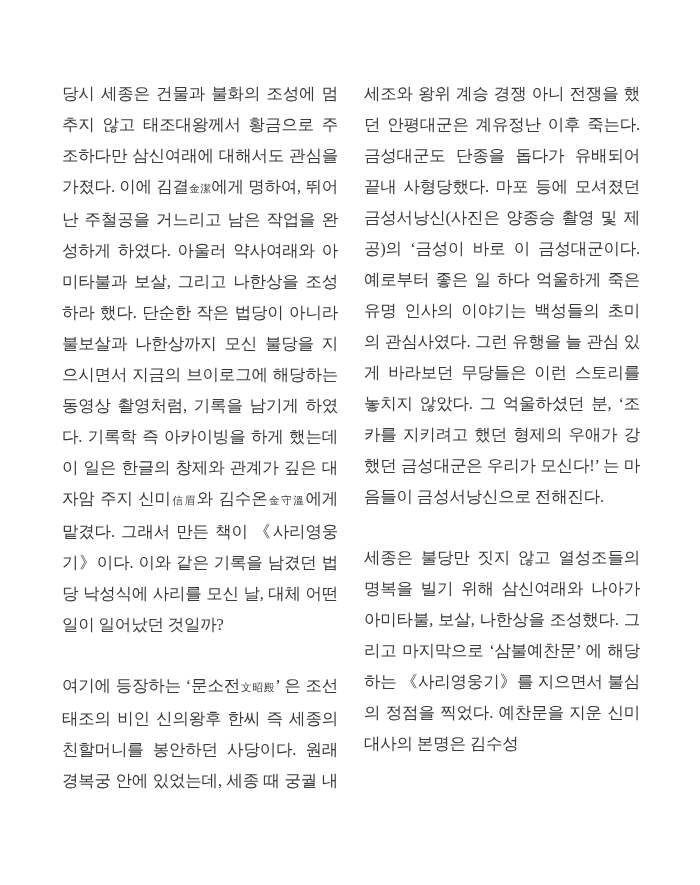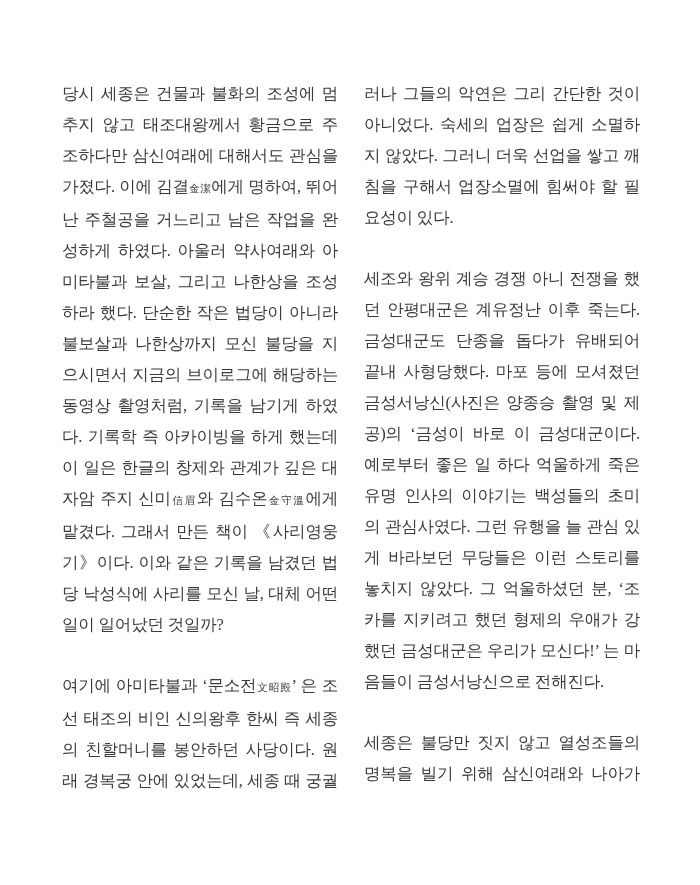--- a/index.html
+++ b/index.html
@@ -51,22 +51,21 @@
     margin-left: 8px;
   }
 </style>
 </head>
 <body>
 
 <div class="page">
   <div class="columns">
     <div class="col">
         <p class="para"><span class="seg">당시 세종은 건물과 불화의 조성에 멈추지 않고 태조대왕께서 황금으로 주조하다만 삼신여래에 대해서도 관심을 가졌다. 이에 김결</span><span class="hanja">金潔</span><span class="seg">에게 명하여, 뛰어난 주철공을 거느리고 남은 작업을 완성하게 하였다. 아울러 약사여래와 아미타불과 보살, 그리고 나한상을 조성하라 했다. 단순한 작은 법당이 아니라 불보살과 나한상까지 모신 불당을 지으시면서 지금의 브이로그에 해당하는 동영상 촬영처럼, 기록을 남기게 하였다. 기록학 즉 아카이빙을 하게 했는데 이 일은 한글의 창제와 관계가 깊은 대자암 주지 신미</span><span class="hanja">信眉</span><span class="seg">와 김수온</span><span class="hanja">金守溫</span><span class="seg">에게 맡겼다. 그래서 만든 책이 《사리영웅기》이다. 이와 같은 기록을 남겼던 법당 낙성식에 사리를 모신 날, 대체 어떤 일이 일어났던 것일까?</span></p>
-        <p class="para"><span class="seg">여기에 아미타불과 ‘문소전</span><span class="hanja">文昭殿</span><span class="seg">’ 은 조선 태조의 비인 신의왕후 한씨 즉 세종의 친할머니를 봉안하던 사당이다. 원래 경복궁 안에 있었는데, 세종 때 궁궐 내 북동편 후원 안쪽에 새로 건립했다. 현재 건물은 남아 있지 않다. 여기서 태조-태종-세종-세조로 이어지는 왕실의 불교 신앙의 지속성의 단초가 확인된다. 이들은 조상 즉 왕실의 어른인 왕과 왕후들에 대한 명복을 불교에 의지했다.</span></p>
+        <p class="para"><span class="seg">여기에 등장하는 ‘문소전</span><span class="hanja">文昭殿</span><span class="seg">’ 은 조선 태조의 비인 신의왕후 한씨 즉 세종의 친할머니를 봉안하던 사당이다. 원래 경복궁 안에 있었는데, 세종 때 궁궐 내 북동편 후원 안쪽에 새로 건립했다. 현재 건물은 남아 있지 않다. 여기서 태조-태종-세종-세조로 이어지는 왕실의 불교 신앙의 지속성의 단초가 확인된다. 이들은 조상 즉 왕실의 어른인 왕과 왕후들에 대한 명복을 불교에 의지했다.</span></p>
       </div>
     <div class="col">
-        <p class="para"><span class="seg">러나 그들의 악연은 그리 간단한 것이 아니었다. 숙세의 업장은 쉽게 소멸하지 않았다. 그러니 더욱 선업을 쌓고 깨침을 구해서 업장소멸에 힘써야 할 필요성이 있다.</span></p>
         <p class="para"><span class="seg">세조와 왕위 계승 경쟁 아니 전쟁을 했던 안평대군은 계유정난 이후 죽는다. 금성대군도 단종을 돕다가 유배되어 끝내 사형당했다. 마포 등에 모셔졌던 금성서낭신(사진은 양종승 촬영 및 제공)의 ‘금성이 바로 이 금성대군이다. 예로부터 좋은 일 하다 억울하게 죽은 유명 인사의 이야기는 백성들의 초미의 관심사였다. 그런 유행을 늘 관심 있게 바라보던 무당들은 이런 스토리를 놓치지 않았다. 그 억울하셨던 분, ‘조카를 지키려고 했던 형제의 우애가 강했던 금성대군은 우리가 모신다!’ 는 마음들이 금성서낭신으로 전해진다.</span></p>
         <p class="para"><span class="seg">세종은 불당만 짓지 않고 열성조들의 명복을 빌기 위해 삼신여래와 나아가 아미타불, 보살, 나한상을 조성했다. 그리고 마지막으로 ‘삼불예찬문’ 에 해당하는 《사리영웅기》를 지으면서 불심의 정점을 찍었다. 예찬문을 지운 신미 대사의 본명은 김수성</span></p>
       </div>
   </div>
   <div class="pagenum">14</div>
 </div>
 
 </body></html>

